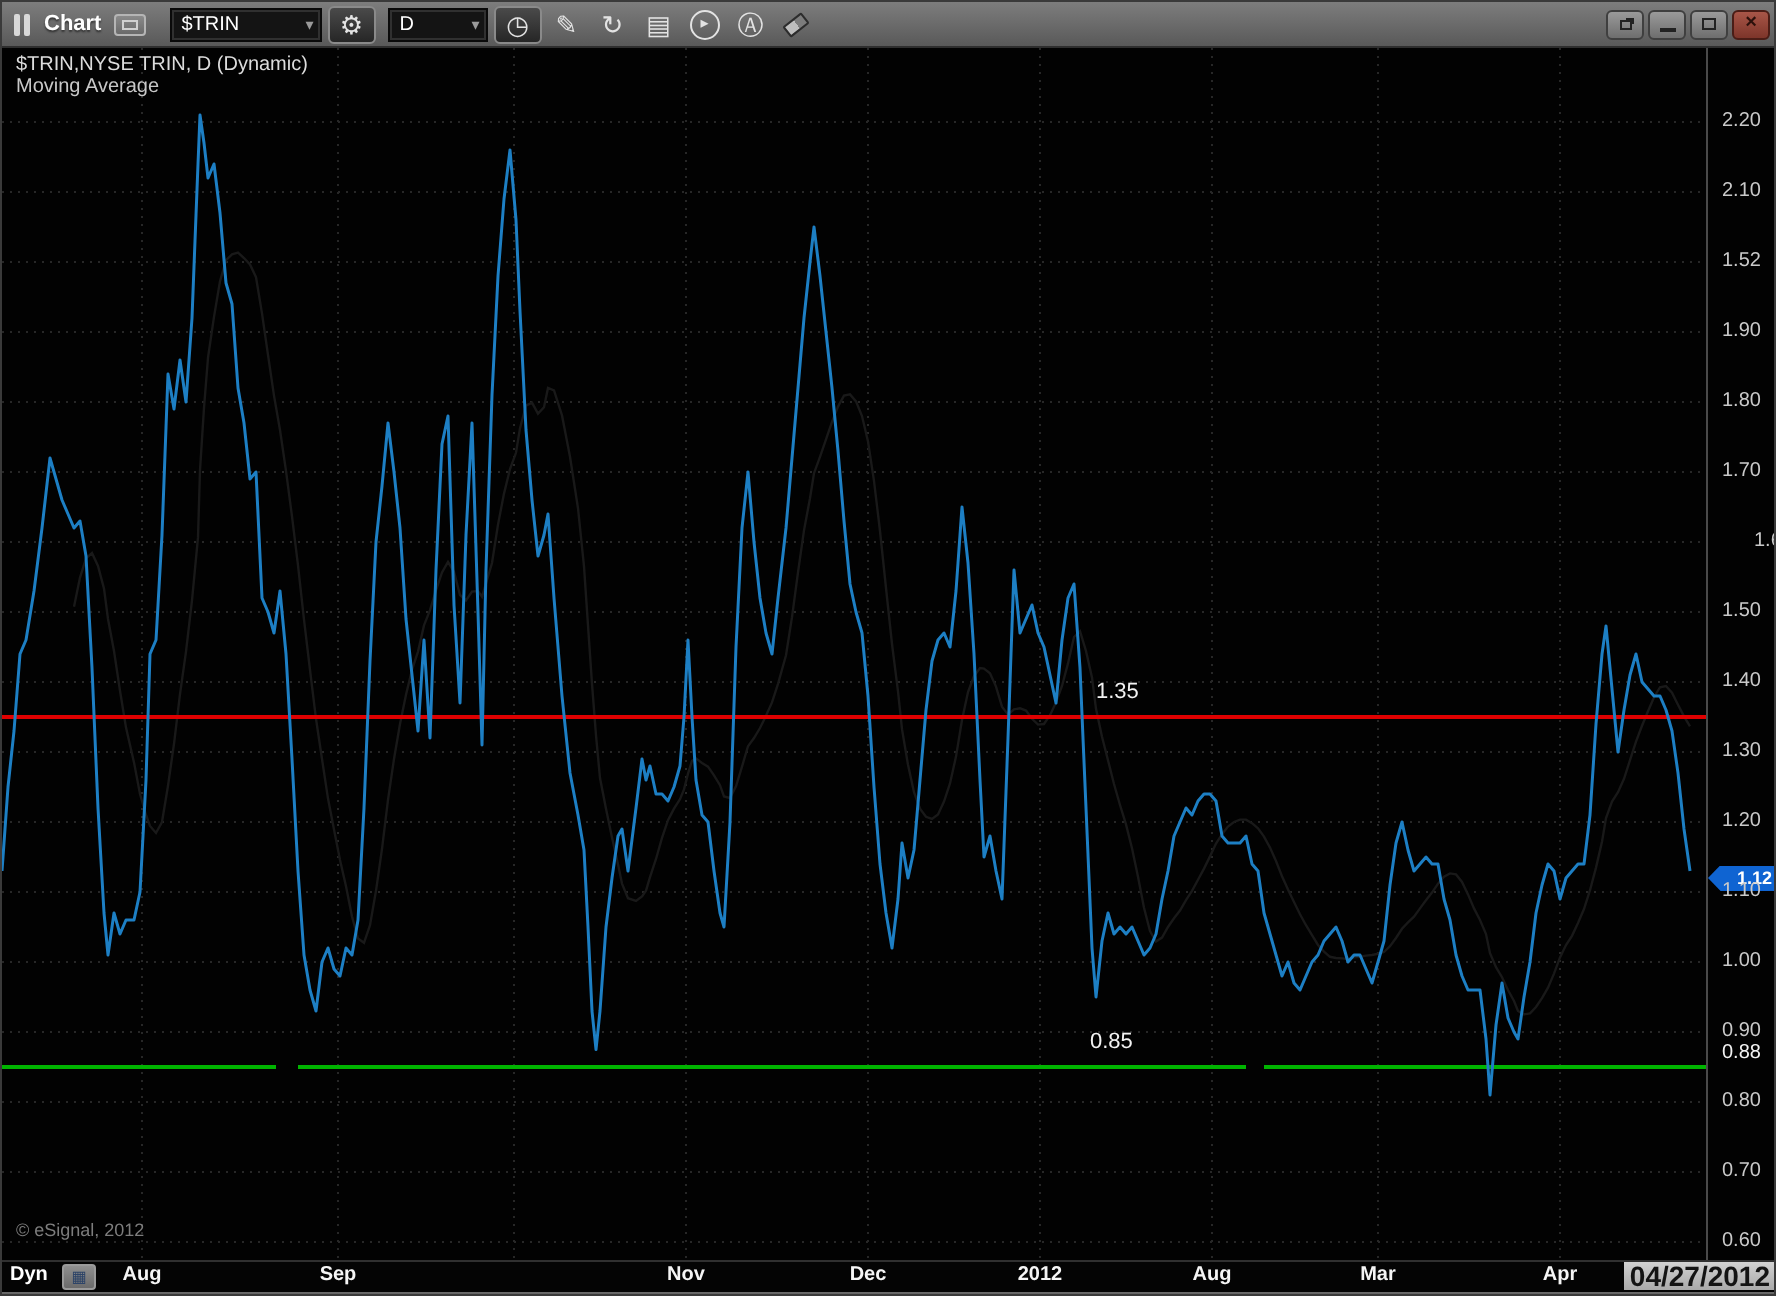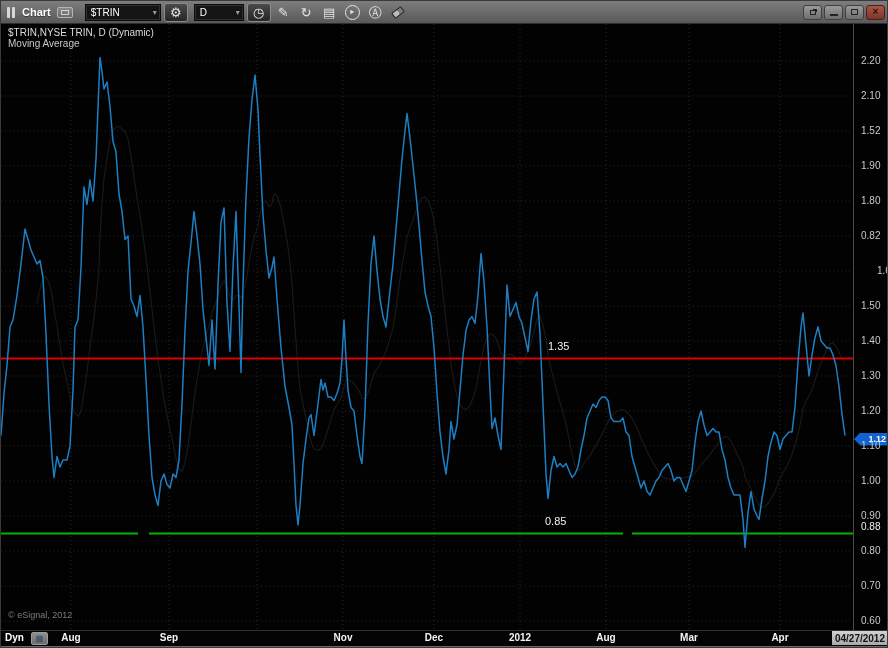--- a/index.html
+++ b/index.html
@@ -55,21 +55,21 @@
   .ma-axis-label{position:absolute;left:7px;color:#f2f2f2;font-size:10px;}
   
   .bottom-bar{position:absolute;left:0;top:629px;width:888px;height:16px;background:#040404;
     border-top:1px solid #303030;}
   .mode-label{position:absolute;left:4px;top:1px;color:#fff;font-size:10px;font-weight:bold;}
   .tt-btn{position:absolute;left:30px;top:1px;width:17px;height:13px;border:1px solid #9a9a9a;
     border-radius:2px;background:linear-gradient(#8f8f8f,#6b6b6b);display:flex;align-items:center;
     justify-content:center;color:#2d4468;font-size:8px;line-height:1;}
   .month{position:absolute;top:1px;transform:translateX(-50%);color:#f5f5f5;font-size:10px;font-weight:bold;}
   .date-badge{position:absolute;right:1px;top:0px;height:14px;background:linear-gradient(#d2d2d2,#a9a9a9);
-    color:#141414;font-size:10px;font-weight:bold;display:flex;align-items:center;padding:0 3px;}
+    color:#141414;font-size:14px;font-weight:bold;display:flex;align-items:center;padding:0 3px;}
   .bottom-strip{position:absolute;left:0;top:645px;width:888px;height:3px;
     background:linear-gradient(#6e6e6e,#4c4c4c);}
 </style>
 </head>
 <body>
 
 <div class="window">
 
   <div class="titlebar">
     <span class="win-icon">
@@ -184,21 +184,21 @@
         <div class="y-tick" style="top: 556px;">0.70</div>
         <div class="y-tick" style="top: 521px;">0.80</div>
         <div class="y-tick" style="top: 486px;">0.90</div>
         <div class="y-tick" style="top: 451px;">1.00</div>
         <div class="y-tick" style="top: 416px;">1.10</div>
         <div class="y-tick" style="top: 381px;">1.20</div>
         <div class="y-tick" style="top: 346px;">1.30</div>
         <div class="y-tick" style="top: 311px;">1.40</div>
         <div class="y-tick" style="top: 276px;">1.50</div>
         <div class="y-tick" style="top: 241px; margin-left: 16px;">1.60</div>
-        <div class="y-tick" style="top: 206px;">0.82</div>
+        <div class="y-tick" style="top: 206px;">1.70</div>
         <div class="y-tick" style="top: 171px;">1.80</div>
         <div class="y-tick" style="top: 136px;">1.90</div>
         <div class="y-tick" style="top: 101px;">1.52</div>
         <div class="y-tick" style="top: 66px;">2.10</div>
         <div class="y-tick" style="top: 31px;">2.20</div>
       </div>
   </div>
 
   <div class="bottom-bar" id="bottom-bar">
     <span class="mode-label">Dyn</span>

